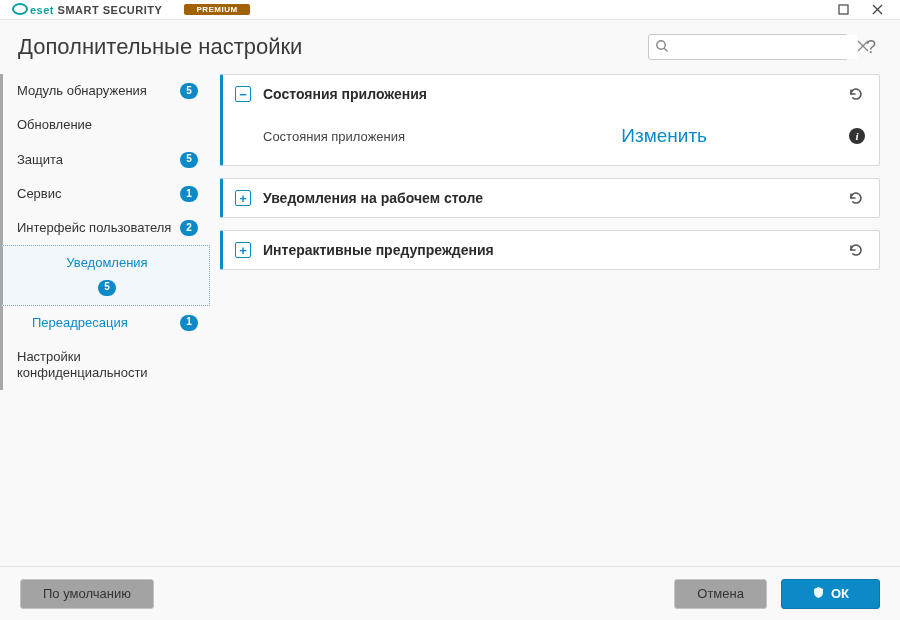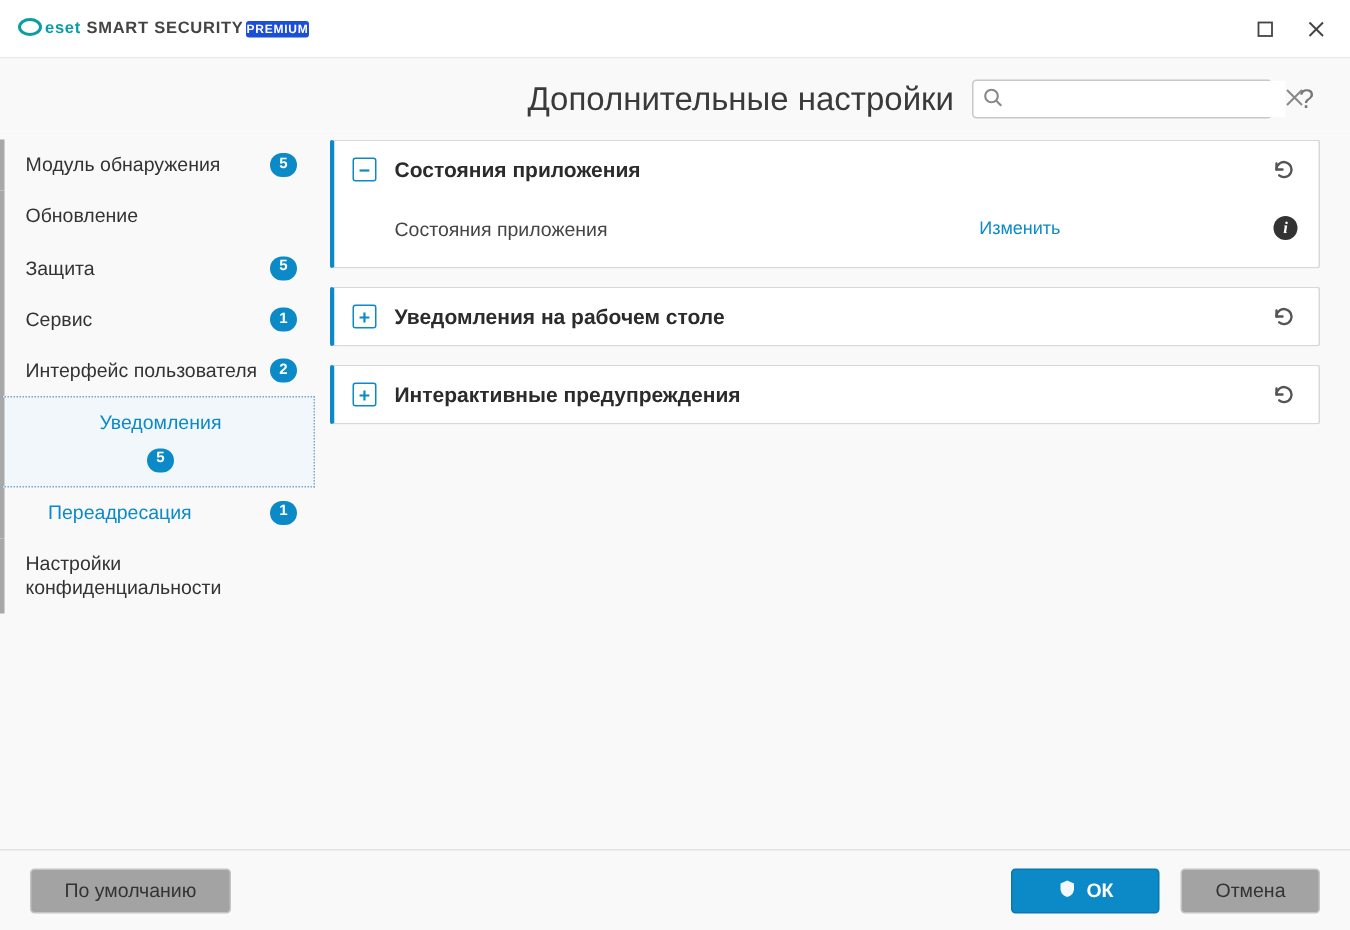--- a/index.html
+++ b/index.html
@@ -7,52 +7,51 @@
     font-family: "Segoe UI", Arial, sans-serif;
     width: 900px; height: 620px;
     background: #fff;
     display: flex; flex-direction: column;
     overflow: hidden;
     font-size: 13px;
     color: #333;
   }
   
   .titlebar {
-    height: 39px;
+    height: 20px;
     display: flex; align-items: center;
     padding: 0 8px 0 12px;
     border-bottom: 1px solid #e8e8e8;
     gap: 4px;
   }
   .titlebar .logo {
     display: flex; align-items: center; gap: 2px;
     color: #0a9ea3; font-weight: 700; font-size: 11px; letter-spacing: 0.5px;
   }
   .titlebar .logo-word strong { color: #444; font-weight: 700; }
   .titlebar .logo-badge {
-    background: #1d4ed8; color: #fff; font-size: 8px; padding: 1px 0;
-    border-radius: 2px; margin-left: 0; letter-spacing: 0.5px;
+    background: #a16207; color: #fff; font-size: 8px; padding: 1px 12px;
+    border-radius: 2px; margin-left: 20px; letter-spacing: 0.5px;
   }
   .titlebar .spacer { flex: 1; }
   .titlebar .winbtn {
     width: 30px; height: 28px; display: flex; align-items: center; justify-content: center;
     cursor: pointer; color: #444;
   }
 
   
   .header {
     display: flex; align-items: center;
     padding: 14px 18px 8px 18px;
     gap: 12px;
     background: #f9f9f9;
   }
   .header h1 {
     font-size: 22px; font-weight: 400; color: #3a3a3a;
     flex: 1;
-    text-align: right;
   }
   .search-wrap {
     display: flex; align-items: center;
     width: 200px; height: 26px;
     border: 1px solid #c8c8c8; border-radius: 3px;
     background: #fff; padding: 0 6px;
   }
   .search-wrap svg { flex-shrink: 0; }
   .search-wrap input {
     border: 0; outline: 0; flex: 1; height: 100%;
@@ -122,21 +121,21 @@
   }
   .undo-icn { color: #555; width:18px; height:18px; cursor:pointer; display:flex;align-items:center;justify-content:center;}
   .panel-body {
     padding: 6px 14px 12px 40px;
   }
   .row {
     display: flex; align-items: center; gap: 12px;
     padding: 6px 0;
   }
   .row .label { flex: 1; font-size: 13px; color: #444; }
-  .row .action { color: #0c8ac7; cursor: pointer; font-size: 12px; margin-right: 130px; }
+  .row .action { color: #0c8ac7; cursor: pointer; font-size: 19px; margin-right: 130px; }
   .row .info {
     width: 16px; height: 16px; border-radius: 50%;
     background: #333; color: #fff; font-size: 11px; font-weight: 700;
     display: flex; align-items: center; justify-content: center;
     font-family: Georgia, serif; font-style: italic;
   }
 
   
   .footer {
     height: 54px; border-top: 1px solid #e3e3e3;
@@ -290,24 +289,24 @@
 
   </div>
 
 </div>
 
 <div class="footer">
   <button class="btn">
     <span>По умолчанию</span>
   </button>
   <div class="spacer"></div>
+  <button class="btn">
+    <span>Отмена</span>
+  </button>
   <button class="btn primary">
     <span>
       <svg width="13" height="13" viewBox="0 0 13 13">
           <path d="M6.5 1 L11 3 V6.5 C11 9.5 8.8 11.5 6.5 12 C4.2 11.5 2 9.5 2 6.5 V3 Z" fill="#fff" opacity="0.95"></path>
         </svg>
     </span>
     <span>ОК</span>
   </button>
-  <button class="btn">
-    <span>Отмена</span>
-  </button>
 </div>
 
 </body></html>

